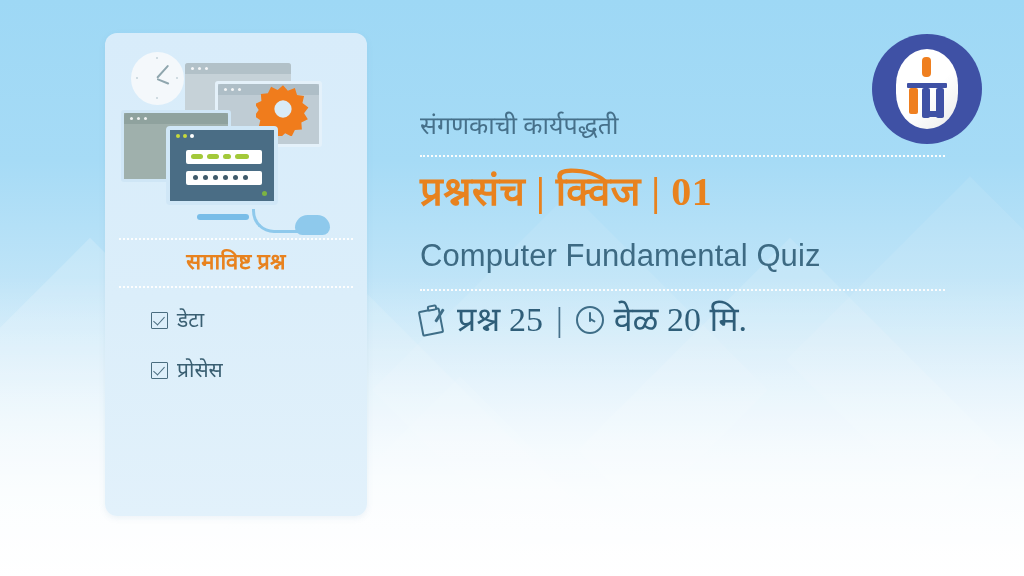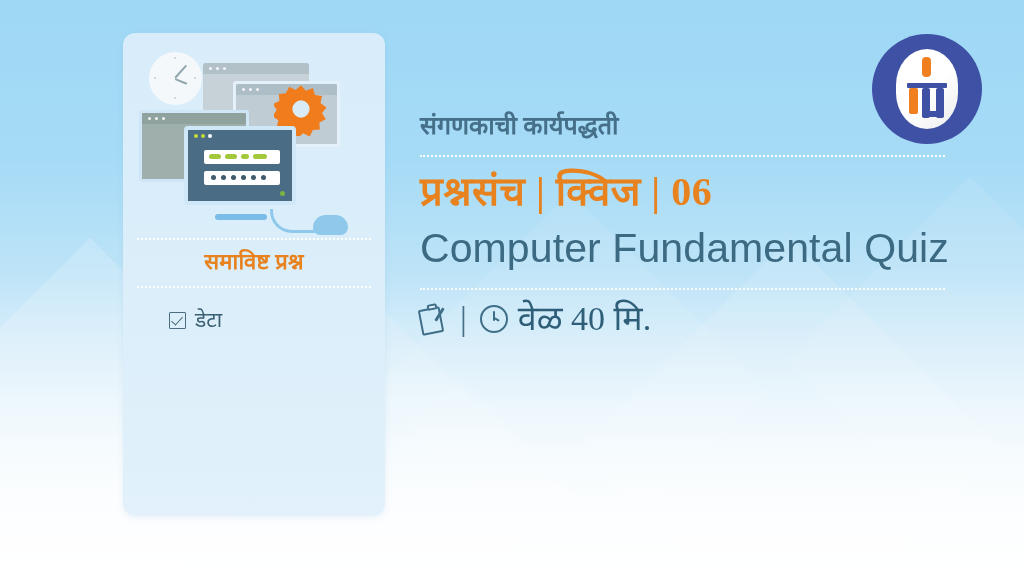--- a/index.html
+++ b/index.html
@@ -25,21 +25,21 @@
   .diamond.softer { background: rgba(255,255,255,0.085); }
   .wash {
     position:absolute; left:0; right:0; bottom:0; height:300px;
     background: linear-gradient(180deg, rgba(255,255,255,0) 0%, rgba(255,255,255,0.55) 55%, rgba(255,255,255,0.92) 100%);
     pointer-events:none;
   }
 
   
   #left-card {
     position: absolute;
-    left: 123px; top: 33px;
+    left: 105px; top: 33px;
     width: 262px; height: 483px;
     background: linear-gradient(180deg, #d8ecfa 0%, #dbeefa 55%, #e2f1fb 100%);
     border-radius: 12px;
     box-shadow: 0 2px 6px rgba(90,140,180,0.10);
     overflow: hidden;
   }
   #illustration { position: relative; width: 262px; height: 205px; }
   .ill { position: absolute; }
 
   
@@ -111,21 +111,21 @@
   }
 
   
   #right-panel {
     position: absolute;
     left: 420px; top: 112px; width: 560px;
   }
   #kicker {
     color: #46708a;
     font-family: "Liberation Serif", "DejaVu Serif", serif;
-    font-size: 25px; line-height: 1.1; font-weight: bold;
+    font-size: 25px; line-height: 1.1;
   }
   #main-title {
     color: #2f5e79;
     font-family: "Liberation Serif", "DejaVu Serif", serif;
     font-weight: bold;
     font-size: 51px;
     line-height: 1.15;
     margin-top: 6px;
     letter-spacing: .5px;
   }
@@ -133,23 +133,23 @@
   #quiz-line {
     color: #e8821e;
     font-family: "Liberation Serif", "DejaVu Serif", serif;
     font-weight: bold;
     font-size: 40px;
     line-height: 1.15;
     letter-spacing: .5px;
   }
   #english-title {
     color: #3d6a83;
-    font-size: 41px;
+    font-size: 31px;
     line-height: 1.25;
-    margin-top: 8px;
+    margin-top: 22px;
     letter-spacing: .1px;
   }
   .rule-wide2 { width: 525px; margin: 14px 0 12px; }
   #meta-row {
     display: flex; align-items: center;
     color: #2f5e79;
     font-family: "Liberation Serif", "DejaVu Serif", serif;
     font-size: 34px;
     line-height: 1;
   }
@@ -290,45 +290,50 @@
 
     <div class="dotted-rule" style="margin:0 14px;"></div>
     <div id="card-heading">समाविष्ट प्रश्न</div>
     <div class="dotted-rule" style="margin:0 14px;"></div>
 
     <div id="check-list">
       <div class="check-item">
         <span class="cbox"></span>
         <span>डेटा</span>
       </div>
+      <div class="check-item">
+        <span class="cbox"></span>
+        <span>प्रोसेस</span>
+      </div>
     </div>
   </div>
 
   <div id="right-panel">
     <div id="kicker">संगणकाची कार्यपद्धती</div>
 
     <div class="dotted-rule rule-wide"></div>
 
-    <div id="quiz-line">प्रश्नसंच | क्विज | 06</div>
+    <div id="quiz-line">प्रश्नसंच | क्विज | 01</div>
     <div id="english-title">Computer Fundamental Quiz</div>
 
     <div class="dotted-rule rule-wide2"></div>
 
     <div id="meta-row">
       <span class="meta-group">
         <span class="clipboard">
           <span class="clip-sheet"></span>
           <span class="clip-clasp"></span>
           <span class="clip-pen"></span>
         </span>
+        <span>प्रश्न 25</span>
       </span>
       <span class="meta-sep">|</span>
       <span class="meta-group">
         <span class="clock-ico"></span>
-        <span>वेळ 40 मि.</span>
+        <span>वेळ 20 मि.</span>
       </span>
     </div>
   </div>
 
   <div id="logo-badge">
     <div id="logo-inner">
       <span class="logo-mark lm-bar-o" style="left:26px; top:8px; width:9px; height:20px; border-radius:4px;"></span>
       <span class="logo-mark lm-bar-b" style="left:11px; top:34px; width:40px; height:5px; border-radius:1px;"></span>
       <span class="logo-mark lm-bar-o" style="left:13px; top:39px; width:9px; height:26px; border-radius:2px;"></span>
       <span class="logo-mark lm-bar-b" style="left:26px; top:39px; width:8px; height:30px; border-radius:2px;"></span>

